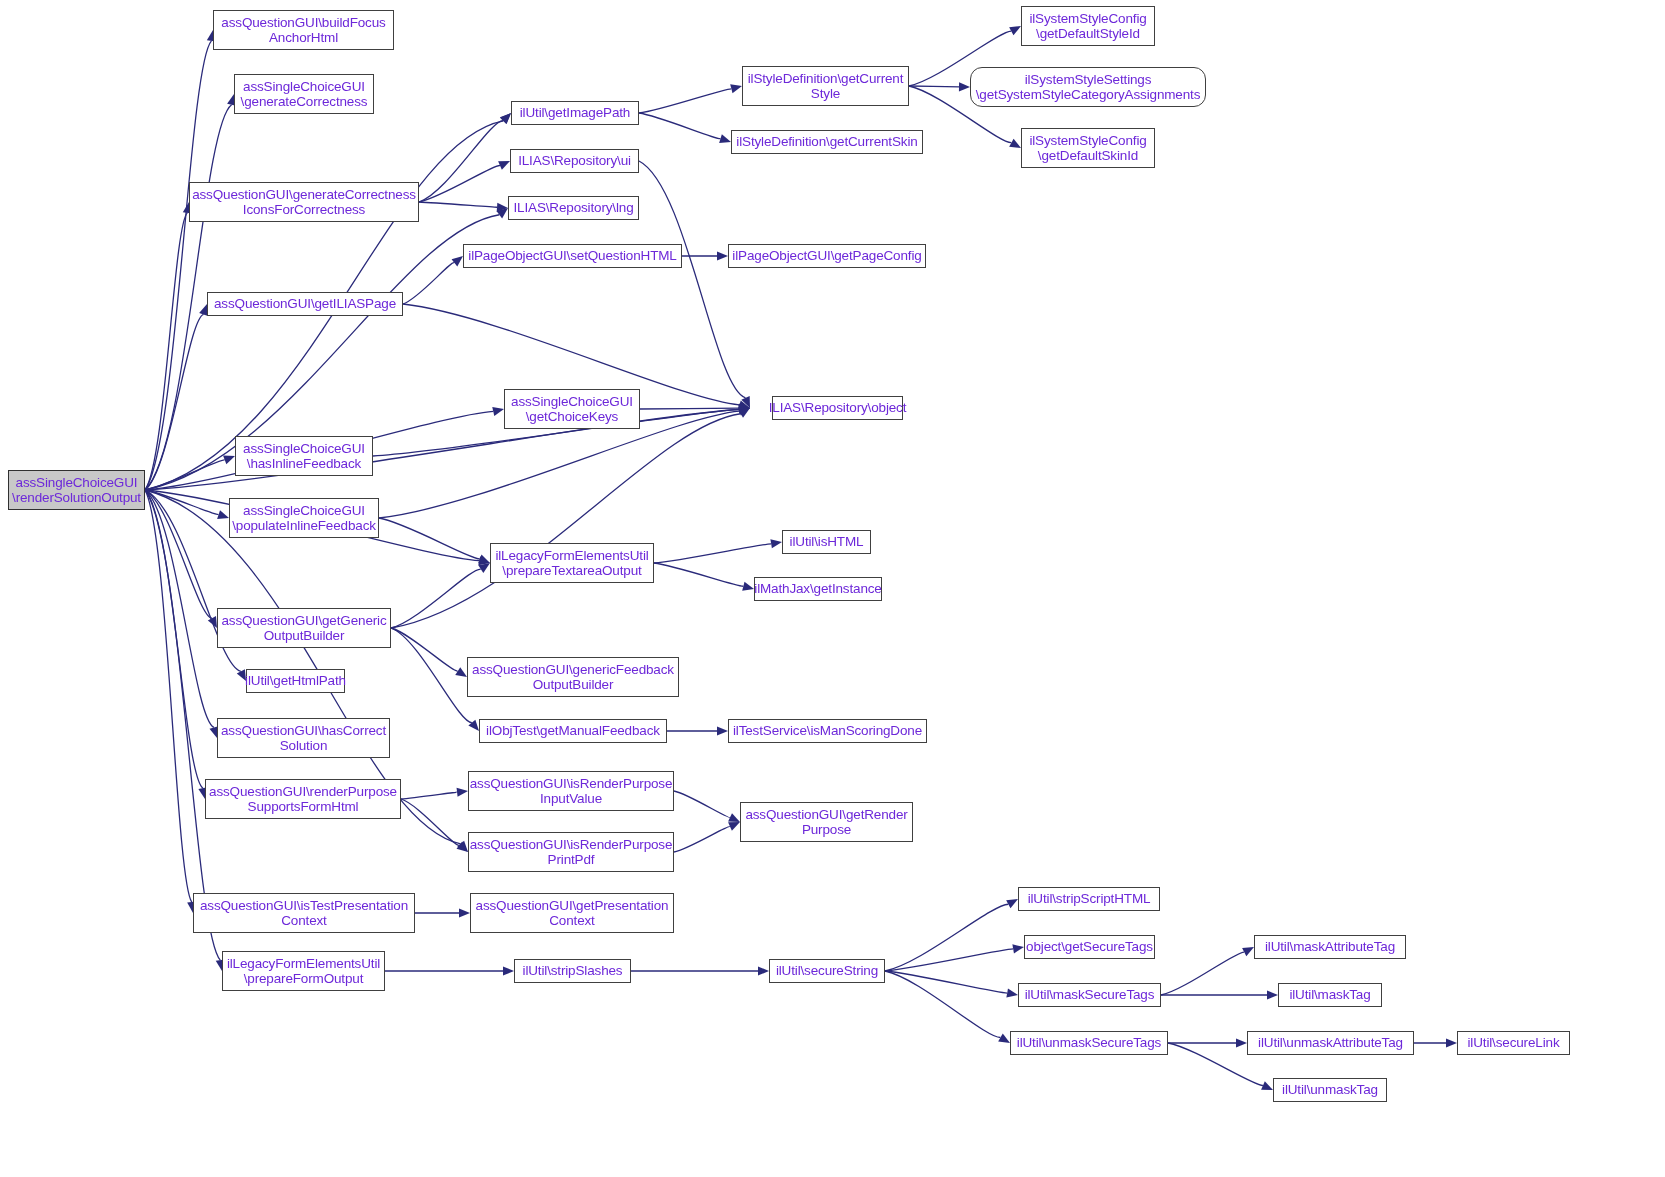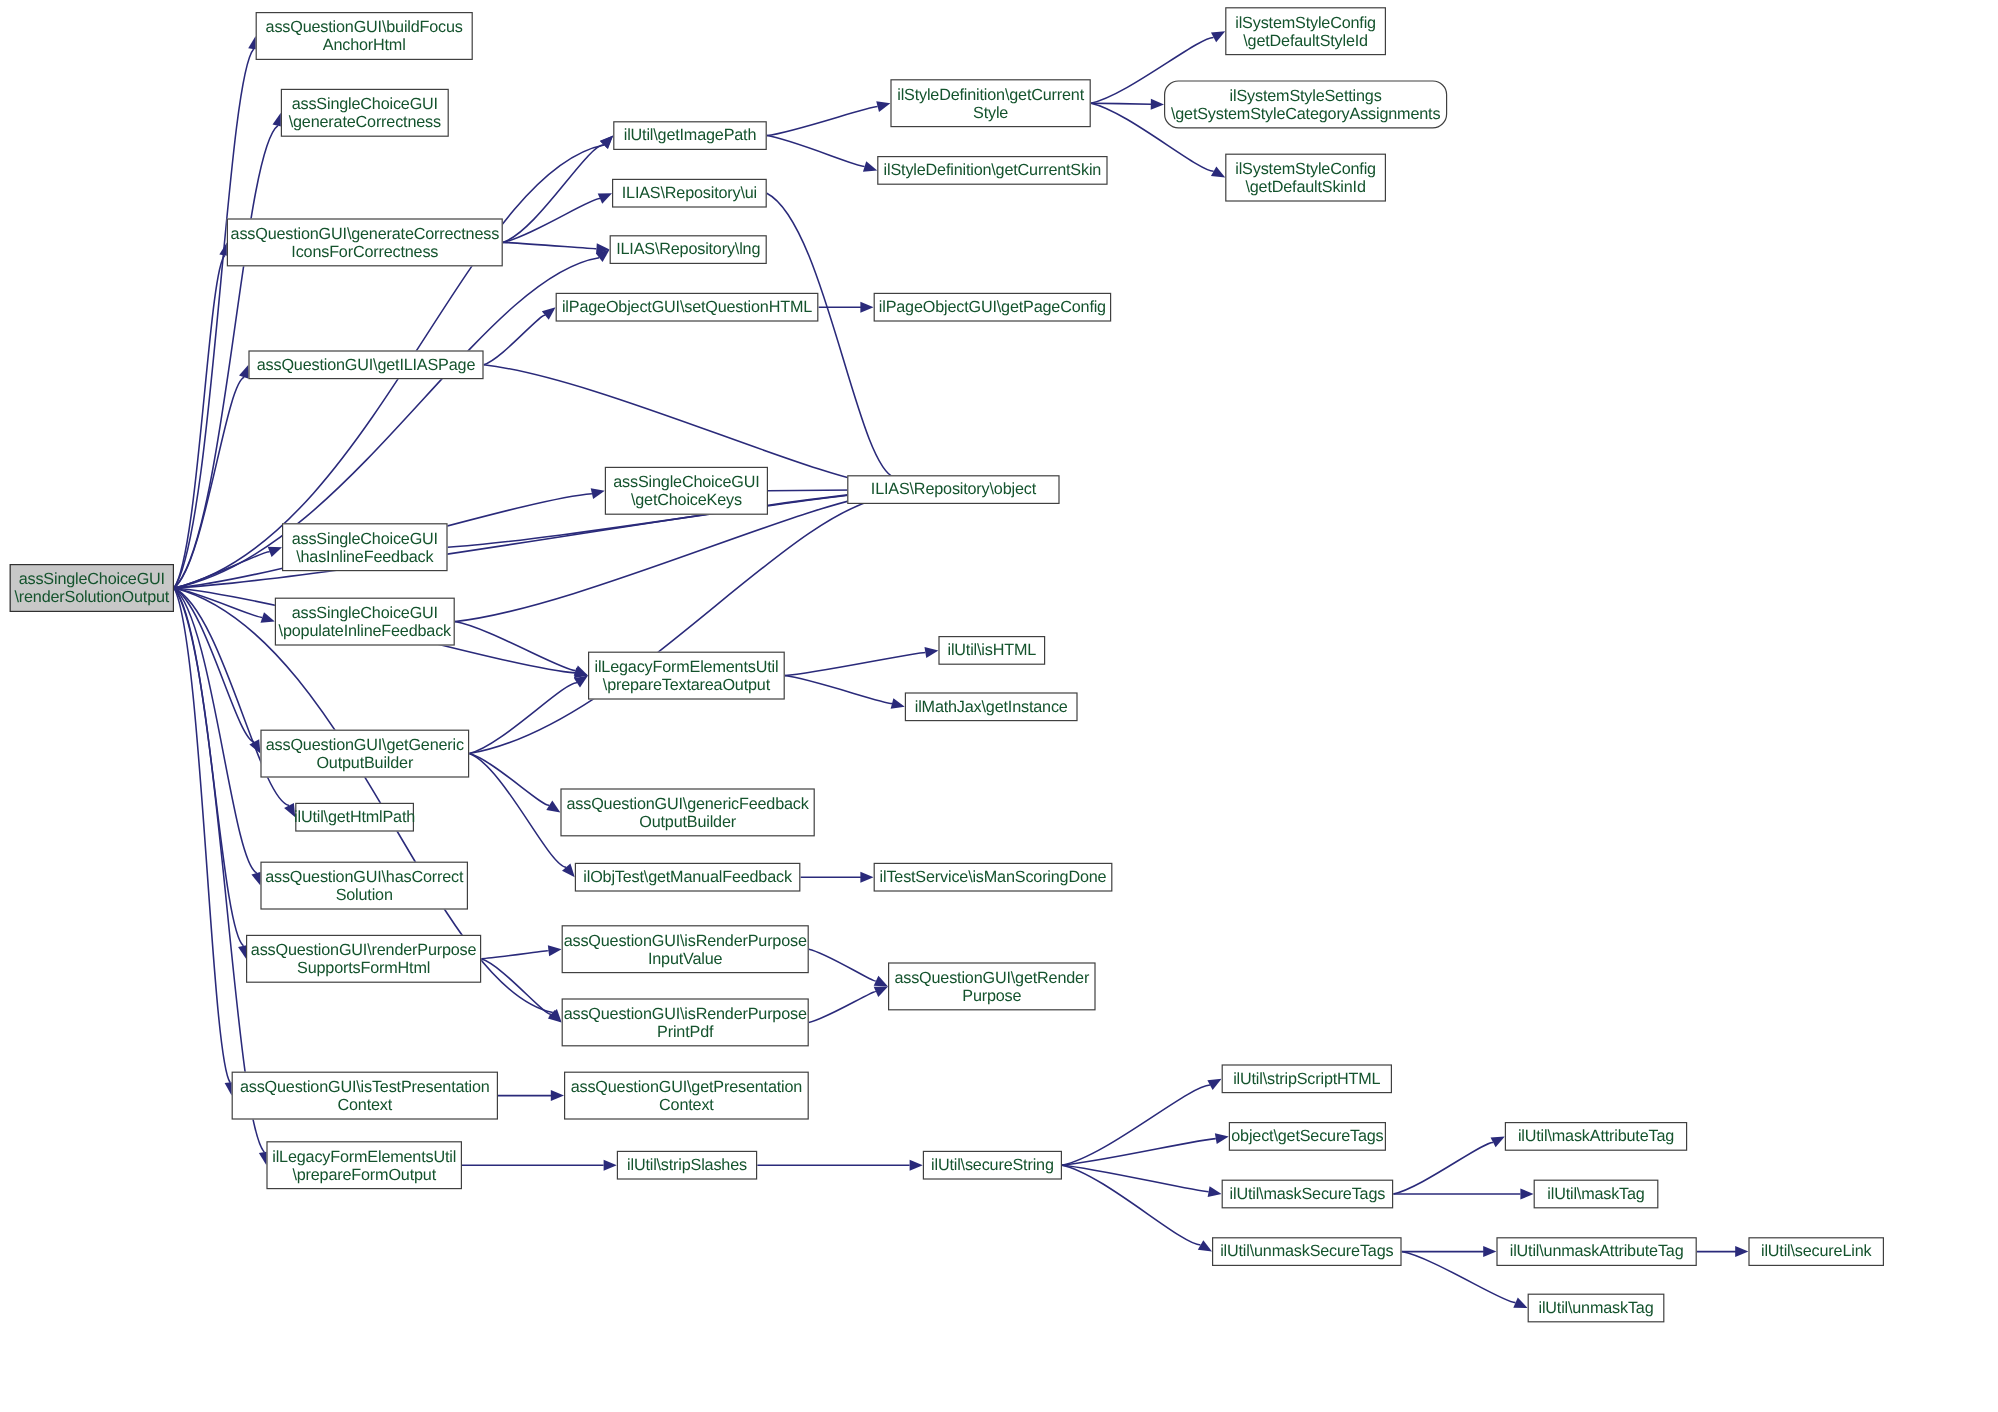--- a/index.html
+++ b/index.html
@@ -39,21 +39,21 @@
     box-sizing: border-box;
     border: 1px solid #404040;
     background: #ffffff;
     display: flex;
     align-items: center;
     justify-content: center;
     text-align: center;
     font-family: "Liberation Sans", sans-serif;
     font-size: 13.5px;
     line-height: 15.5px;
-    color: #14532d;
+    color: #6d28d9;
     white-space: pre-line;
     letter-spacing: -0.15px;
     padding: 0 3px;
   }
   .node-box.root {
     background: #c8c8c8;
     border-color: #303030;
   }
 </style>
 </head>
@@ -216,23 +216,23 @@
 InputValue</div>
       <div class="node-box" style="left: 468px; top: 832px; width: 206px; height: 40px;">assQuestionGUI\isRenderPurpose
 PrintPdf</div>
       <div class="node-box" style="left: 470px; top: 893px; width: 204px; height: 40px;">assQuestionGUI\getPresentation
 Context</div>
       <div class="node-box" style="left: 514px; top: 959px; width: 117px; height: 24px;">ilUtil\stripSlashes</div>
       <div class="node-box" style="left: 742px; top: 66px; width: 167px; height: 40px;">ilStyleDefinition\getCurrent
 Style</div>
       <div class="node-box" style="left: 731px; top: 130px; width: 192px; height: 24px;">ilStyleDefinition\getCurrentSkin</div>
       <div class="node-box" style="left: 728px; top: 244px; width: 198px; height: 24px;">ilPageObjectGUI\getPageConfig</div>
-      <div class="node-box" style="left: 706px; top: 396px; width: 177px; height: 24px;">ILIAS\Repository\object</div>
+      <div class="node-box" style="left: 772px; top: 396px; width: 131px; height: 24px;">ILIAS\Repository\object</div>
       <div class="node-box" style="left: 782px; top: 530px; width: 89px; height: 24px;">ilUtil\isHTML</div>
-      <div class="node-box" style="left: 754px; top: 577px; width: 144px; height: 24px;">ilMathJax\getInstance</div>
+      <div class="node-box" style="left: 754px; top: 577px; width: 128px; height: 24px;">ilMathJax\getInstance</div>
       <div class="node-box" style="left: 728px; top: 719px; width: 199px; height: 24px;">ilTestService\isManScoringDone</div>
       <div class="node-box" style="left: 740px; top: 802px; width: 173px; height: 40px;">assQuestionGUI\getRender
 Purpose</div>
       <div class="node-box" style="left: 769px; top: 959px; width: 116px; height: 24px;">ilUtil\secureString</div>
       <div class="node-box" style="left: 1021px; top: 6px; width: 134px; height: 40px;">ilSystemStyleConfig
 \getDefaultStyleId</div>
       <div class="node-box" style="left: 970px; top: 67px; width: 236px; height: 40px; border-radius: 12px;">ilSystemStyleSettings
 \getSystemStyleCategoryAssignments</div>
       <div class="node-box" style="left: 1021px; top: 128px; width: 134px; height: 40px;">ilSystemStyleConfig
 \getDefaultSkinId</div>

